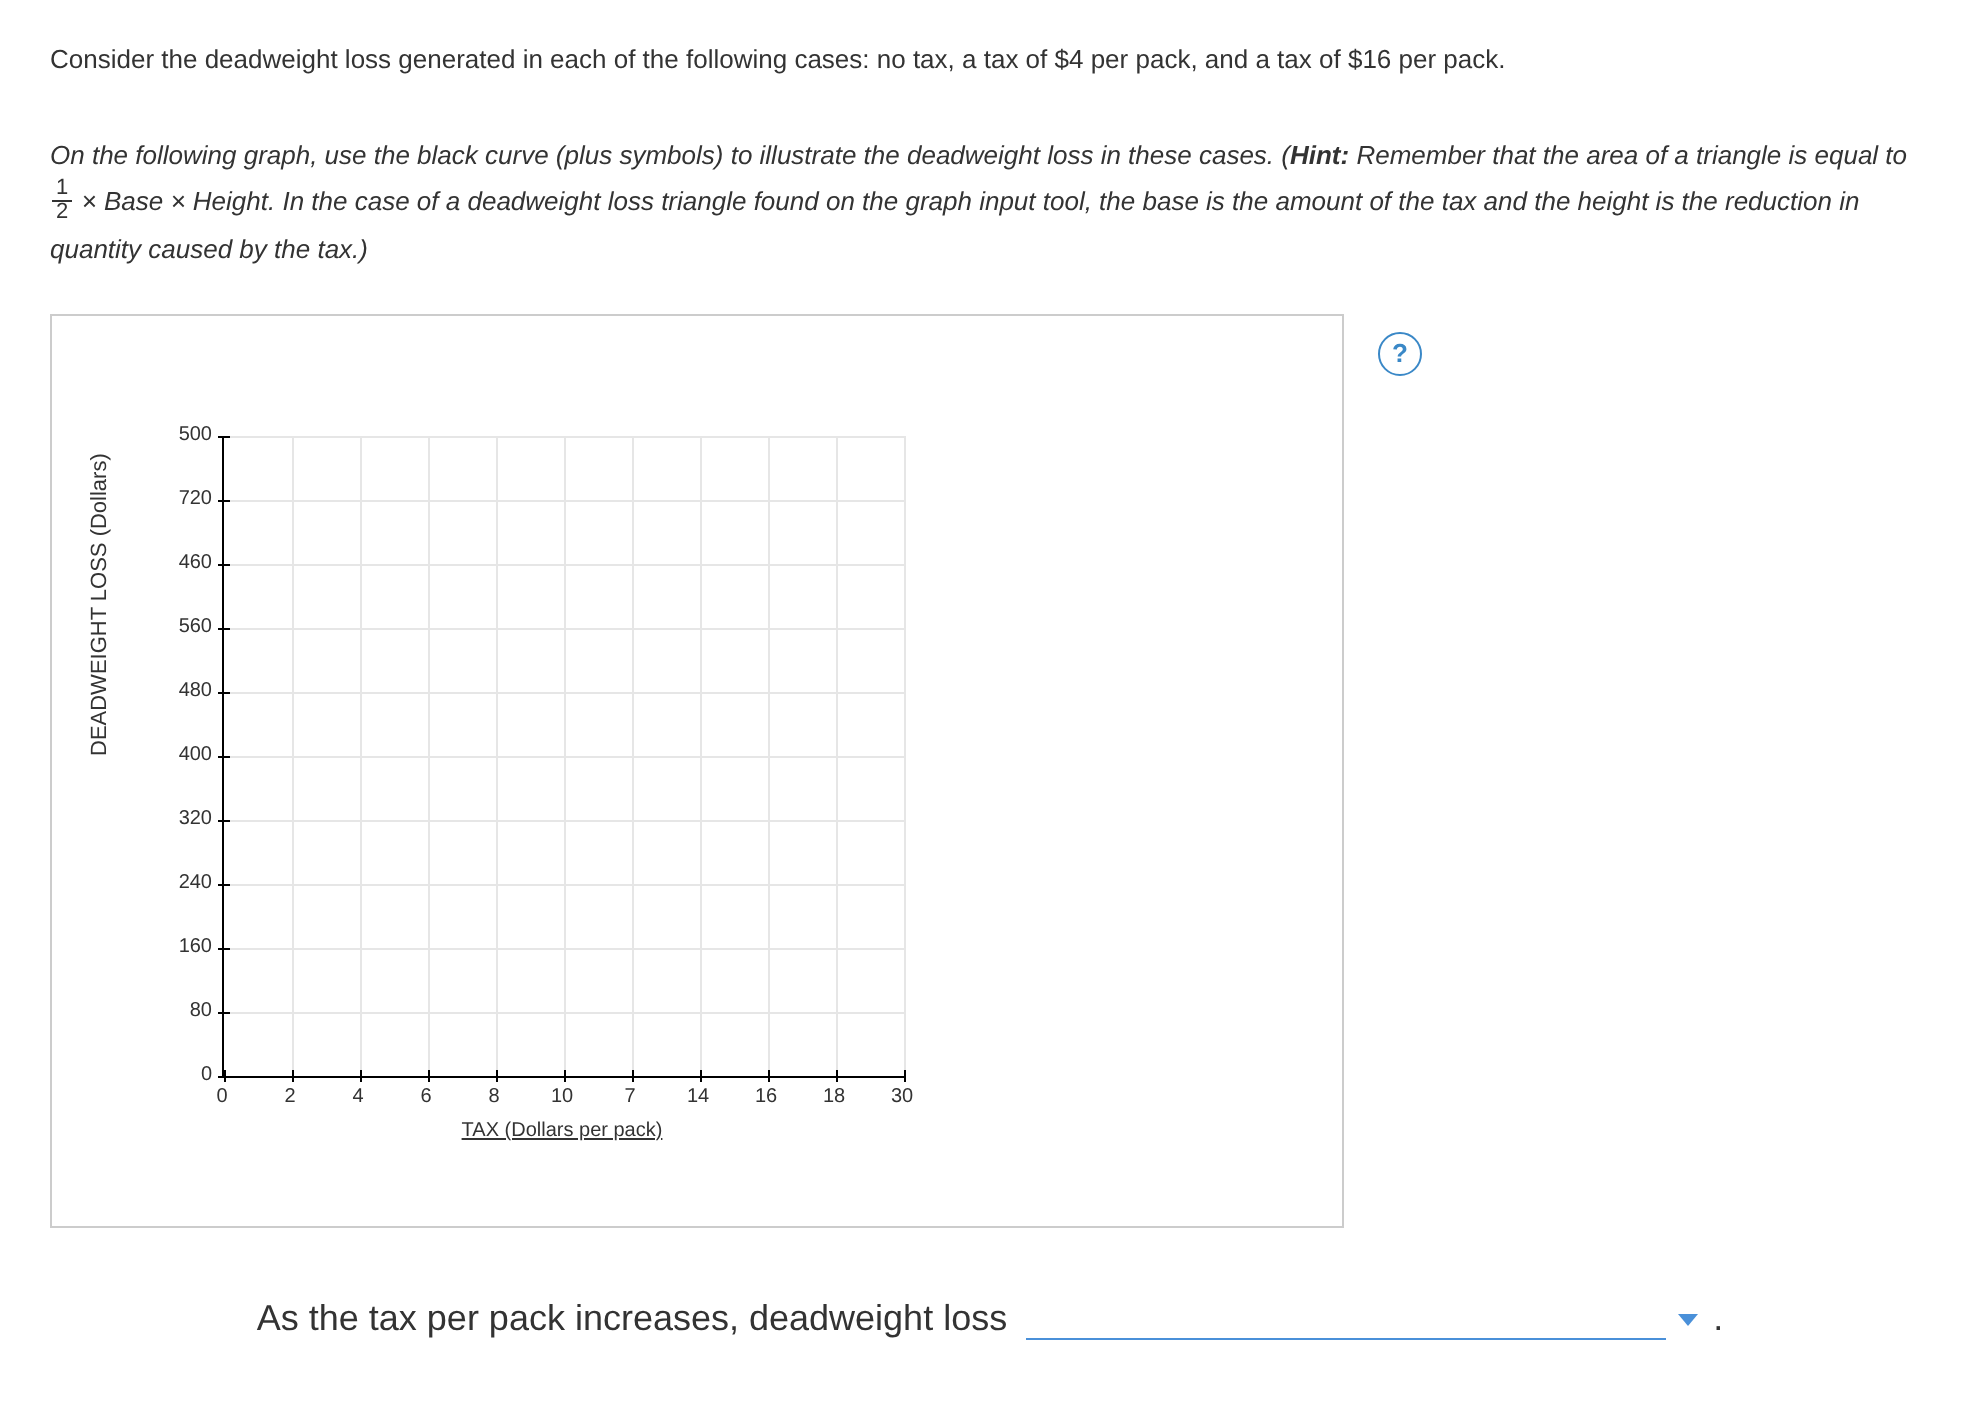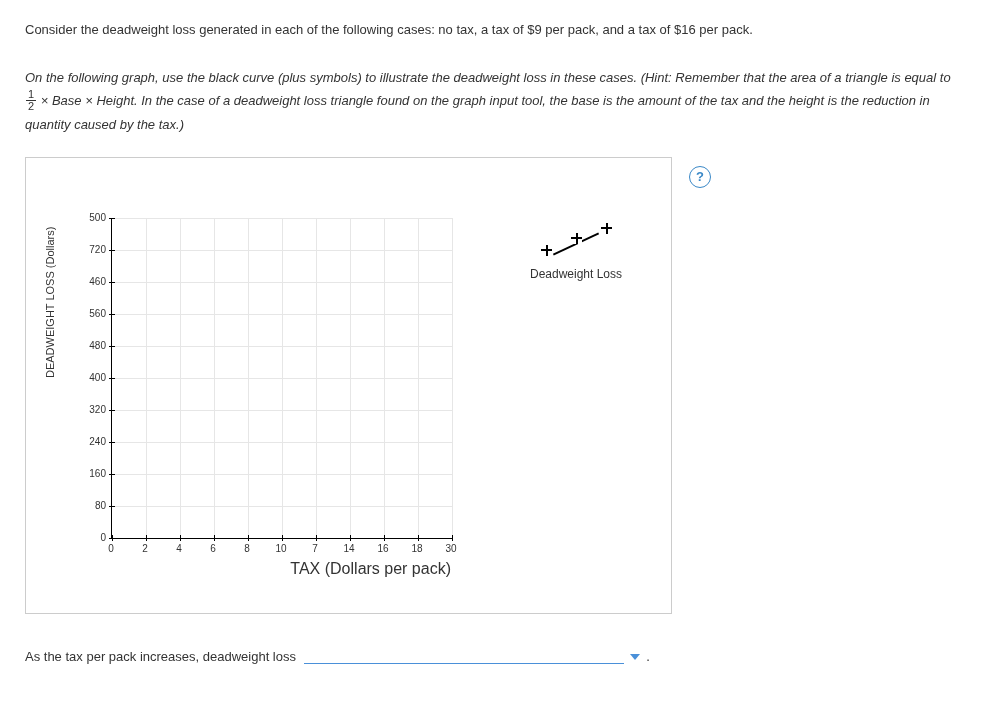--- a/index.html
+++ b/index.html
@@ -14,21 +14,21 @@
   .intro {
     margin-bottom: 25px;
     line-height: 1.6;
   }
   .instructions {
     font-style: italic;
     line-height: 1.8;
     margin-bottom: 20px;
   }
   .instructions .bold {
-    font-weight: normal;
+    font-weight: bold;
     font-style: italic;
   }
   .frac {
     display: inline-block;
     vertical-align: middle;
     text-align: center;
     font-style: normal;
     font-size: 11px;
     line-height: 1;
     position: relative;
@@ -98,22 +98,23 @@
     transform: rotate(-90deg);
     transform-origin: left top;
     font-size: 11px;
     white-space: nowrap;
   }
   .xlabel {
     position: absolute;
     left: 85px;
     width: 340px;
     top: 392px;
-    text-align: right;
-    font-size: 16px;
+    text-align: center;
+    font-size: 10px;
+    text-decoration: underline;
   }
   .ytick-label {
     position: absolute;
     right: 565px;
     width: 30px;
     text-align: right;
     font-size: 10px;
   }
   .xtick-label {
     position: absolute;
@@ -182,27 +183,28 @@
     display: inline-block;
     vertical-align: middle;
     width: 0; height: 0;
     border-left: 5px solid transparent;
     border-right: 5px solid transparent;
     border-top: 6px solid #4a90d9;
     margin: 0 3px 0 2px;
     cursor: pointer;
   }
   .conclusion {
-    font-size: 13px;
+    font-size: 18px;
+    text-align: center;
   }
 </style>
 </head>
 <body>
 
-<div class="intro">Consider the deadweight loss generated in each of the following cases: no tax, a tax of $9 per pack, and a tax of $16 per pack.</div>
+<div class="intro">Consider the deadweight loss generated in each of the following cases: no tax, a tax of $4 per pack, and a tax of $16 per pack.</div>
 
 <div class="instructions">
   <span>On the following graph, use the black curve (plus symbols) to illustrate the deadweight loss in these cases. (</span><span class="bold">Hint:</span><span> Remember that the area of a triangle is equal to </span><span class="frac"><span class="num">1</span><span class="den">2</span></span><span> × </span><span style="font-style:italic">Base</span><span> × </span><span style="font-style:italic">Height</span><span>. In the case of a deadweight loss triangle found on the graph input tool, the base is the amount of the tax and the height is the reduction in quantity caused by the tax.)</span>
 </div>
 
 <div class="graph-panel">
   <div class="help-btn">?</div>
 
   <div class="graph-inner">
 
@@ -273,28 +275,19 @@
     <div class="xtick-label" style="left:143px">4</div>
     <div class="xtick-label" style="left:177px">6</div>
     <div class="xtick-label" style="left:211px">8</div>
     <div class="xtick-label" style="left:245px">10</div>
     <div class="xtick-label" style="left:279px">7</div>
     <div class="xtick-label" style="left:313px">14</div>
     <div class="xtick-label" style="left:347px">16</div>
     <div class="xtick-label" style="left:381px">18</div>
     <div class="xtick-label" style="left:415px">30</div>
 
-    <div class="legend">
-      <div class="legend-curve">
-        <div class="plus" style="left:35px; top:22px;"></div>
-        <div class="legend-line"></div>
-        <div class="plus" style="left:65px; top:10px;"></div>
-        <div class="plus" style="left:95px; top:0px;"></div>
-      </div>
-      <div>Deadweight Loss</div>
-    </div>
 
   </div>
 </div>
 
 <div class="conclusion">
   <span>As the tax per pack increases, deadweight loss </span><span class="fill-in"></span><span class="dropdown-arrow"></span><span> .</span>
 </div>
 
 </body></html>

